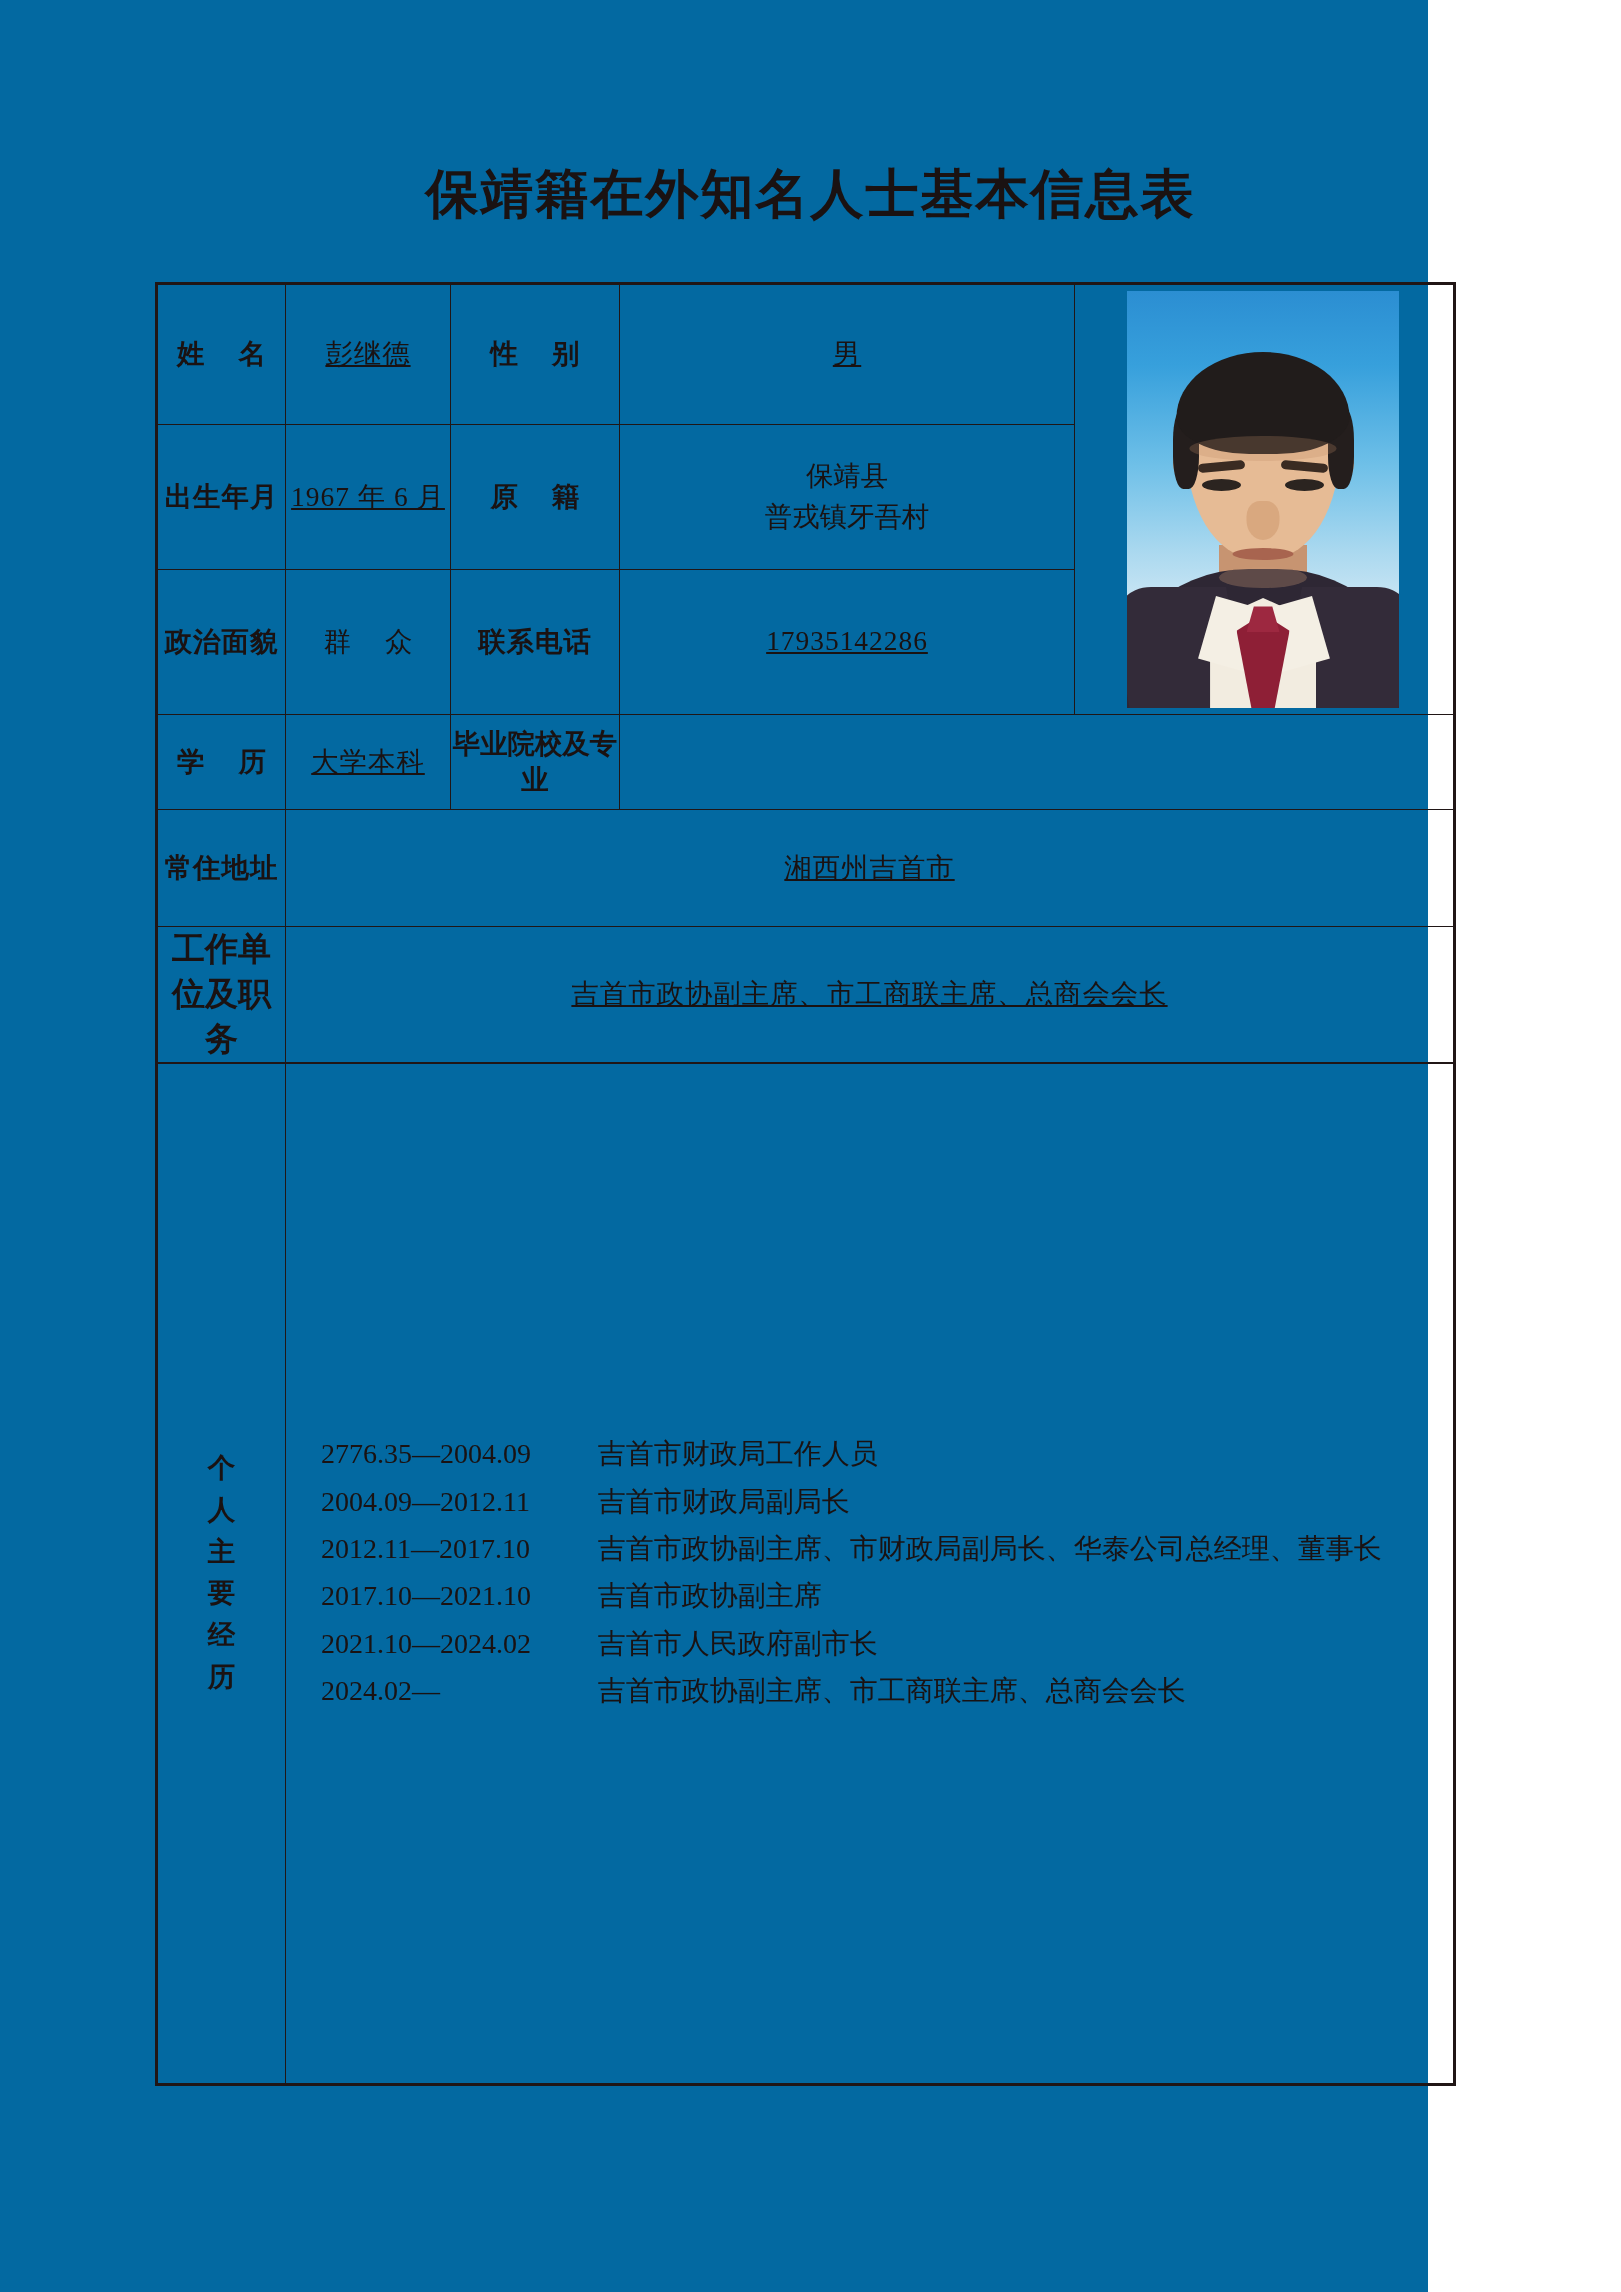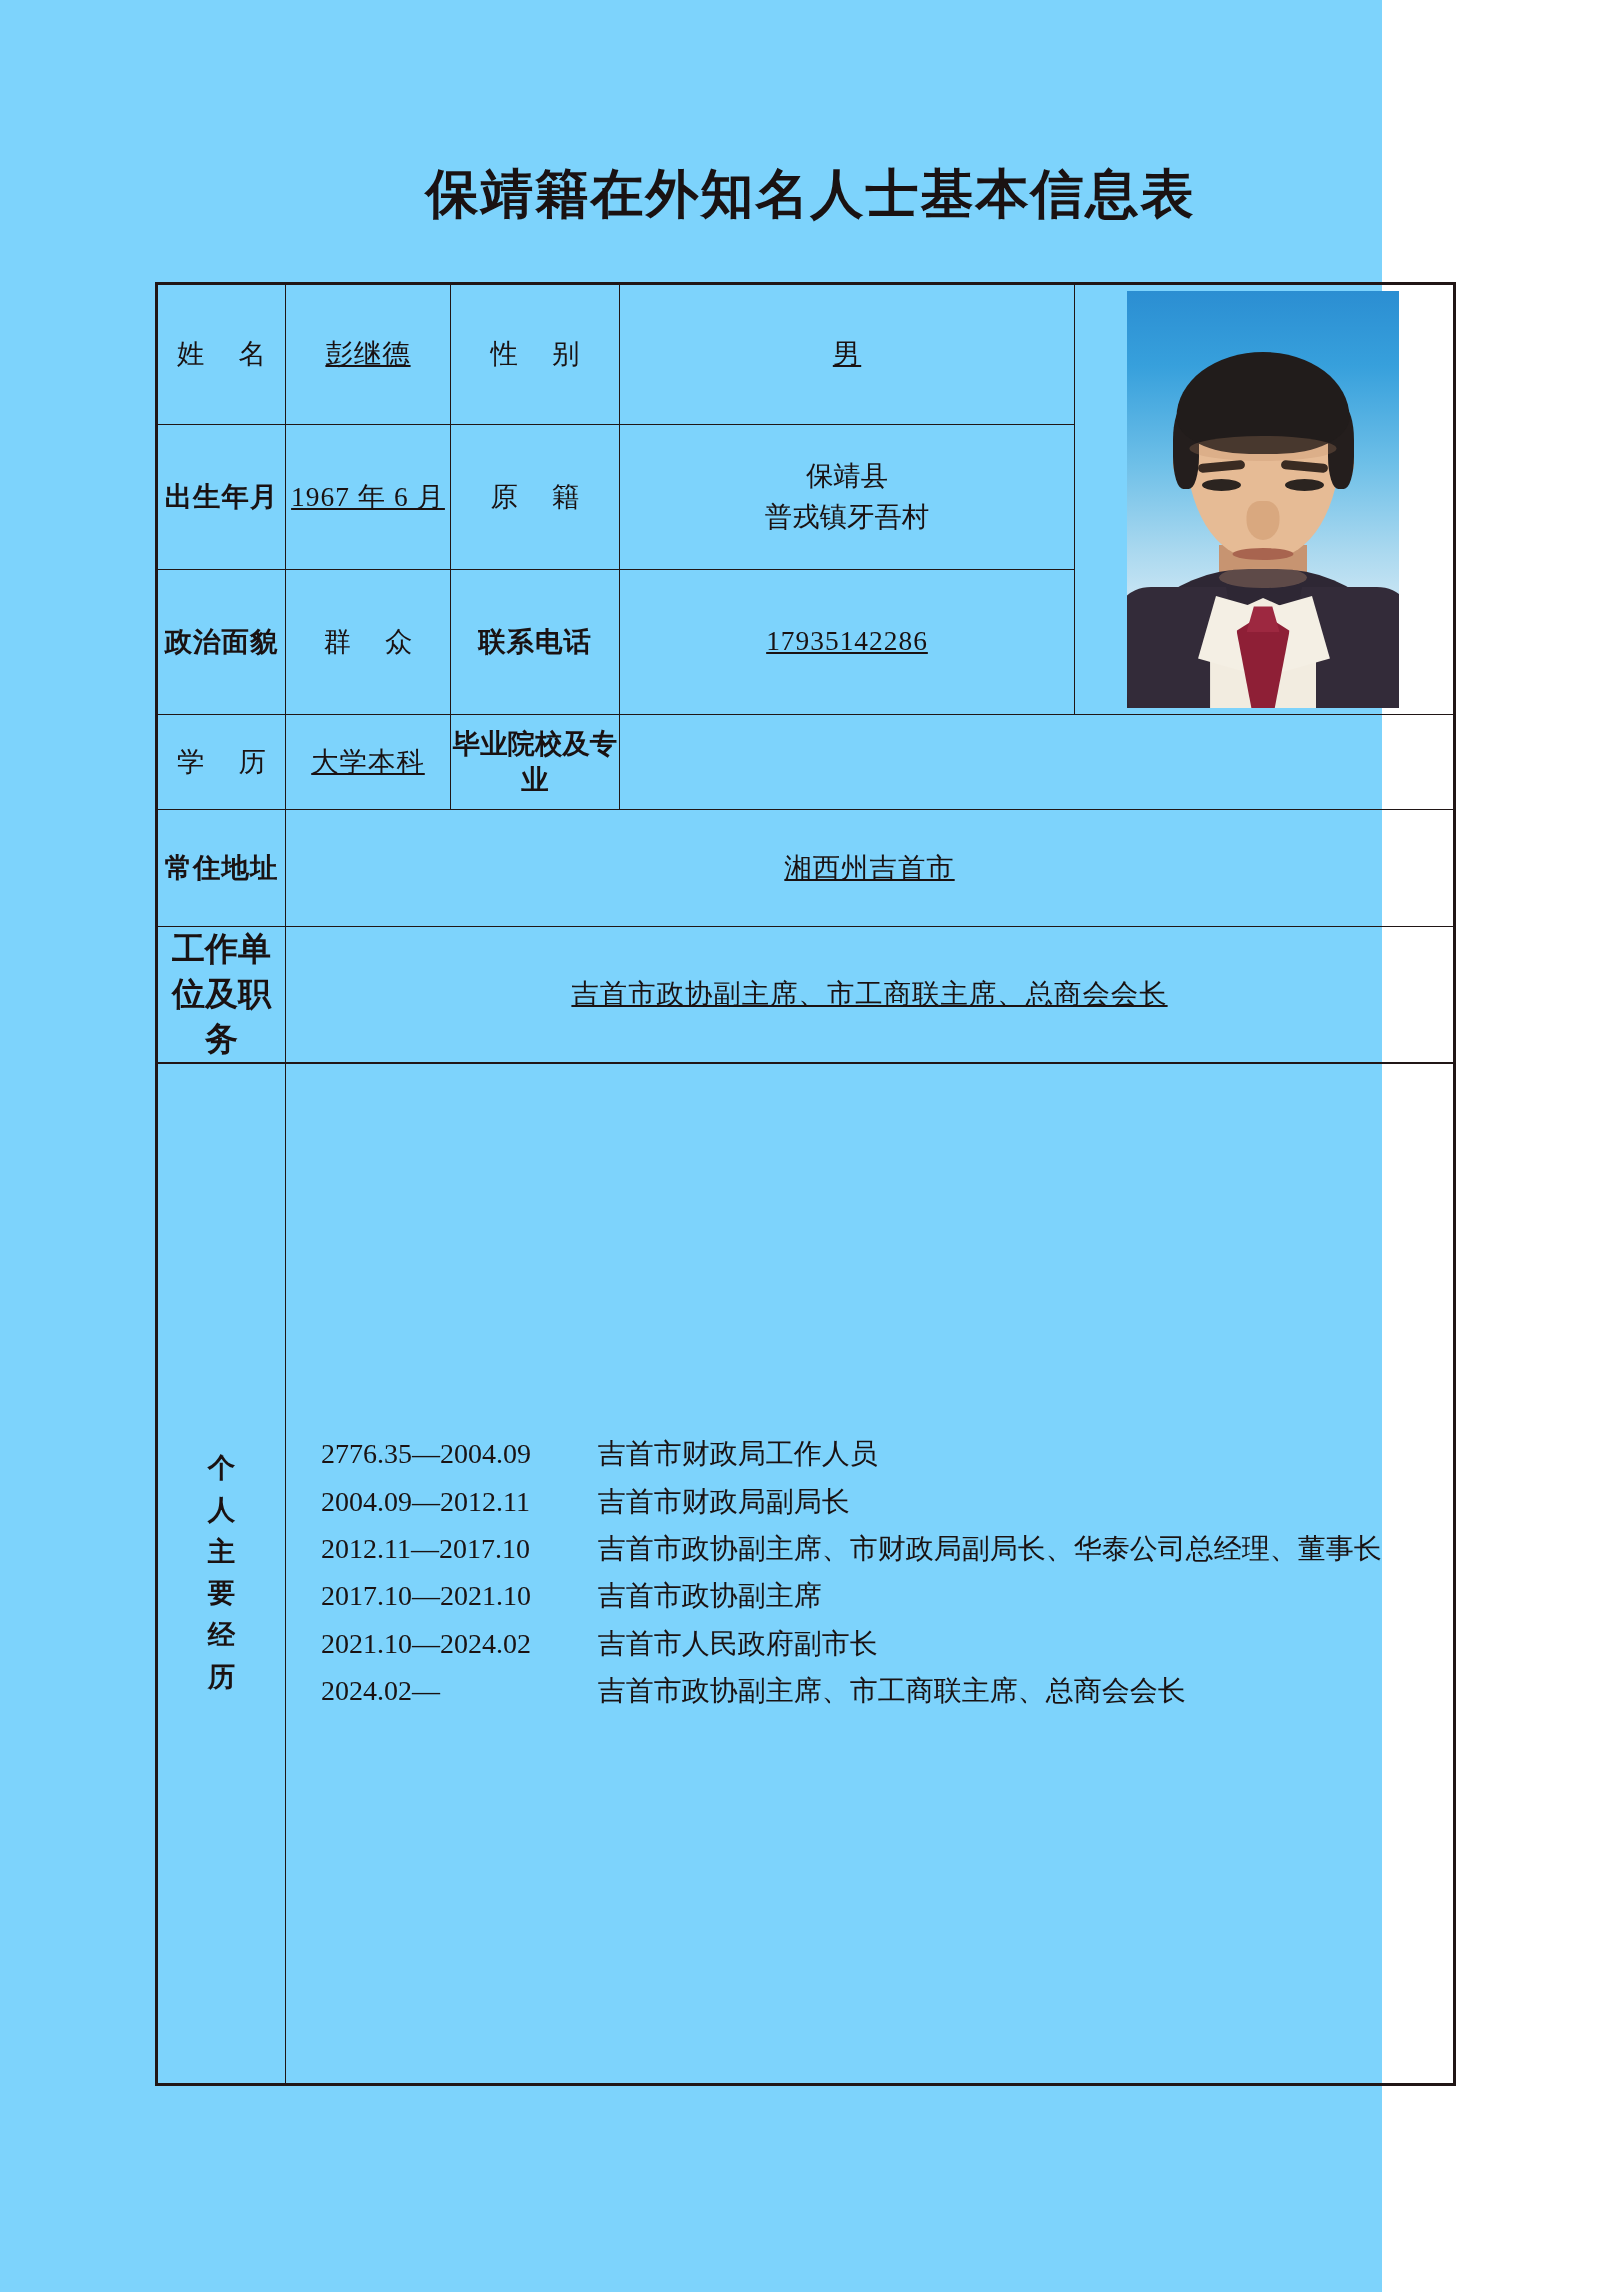--- a/index.html
+++ b/index.html
@@ -14,21 +14,22 @@
     font-family: "Liberation Serif", "DejaVu Serif", serif;
     color: #1a1212;
     position: relative;
     overflow: hidden;
   }
   .page {
     position: absolute;
     left: 0; top: 0;
     width: 1382px;
     height: 2293px;
-    background: #7dd3fc;
+    background: #0369a1;
+    padding-left: 46px;
   }
 
   
   .doc-title {
     position: absolute;
     left: 0;
     top: 165px;
     width: 1621px;
     text-align: center;
     font-family: "Liberation Serif", "DejaVu Serif", serif;
@@ -61,21 +62,21 @@
   .info-table .outer-left { border-left: 3.9px solid #201616; }
   .info-table .outer-right { border-right: 3.9px solid #201616; }
   .thick-b { border-bottom: 2.9px solid #201616 !important; }
 
   .lbl {
     font-weight: bold;
     font-size: 28px;
     letter-spacing: 1px;
   }
   .lbl-wide {
-    font-weight: normal;
+    font-weight: bold;
     font-size: 28px;
     letter-spacing: 13.7px;
     text-indent: 13.7px;
   }
   .val {
     font-size: 28px;
     font-weight: normal;
     letter-spacing: 1px;
     text-decoration: underline;
   }

